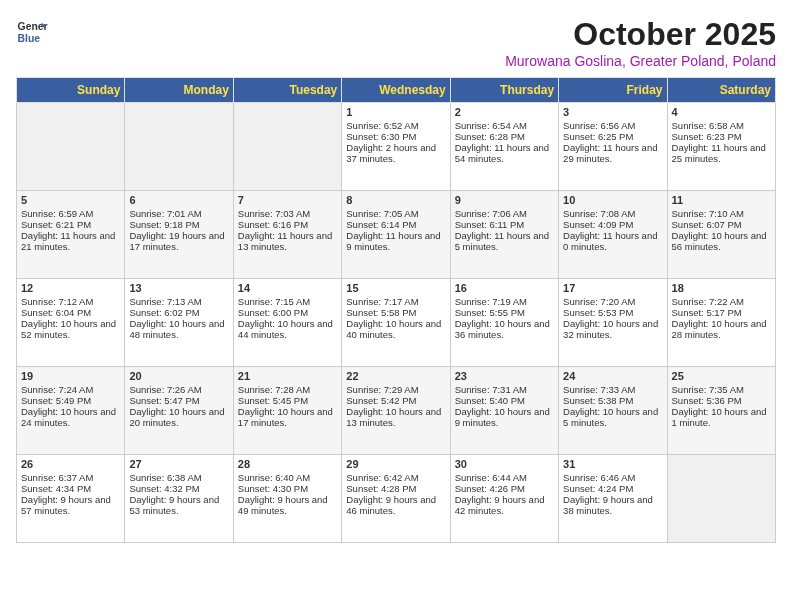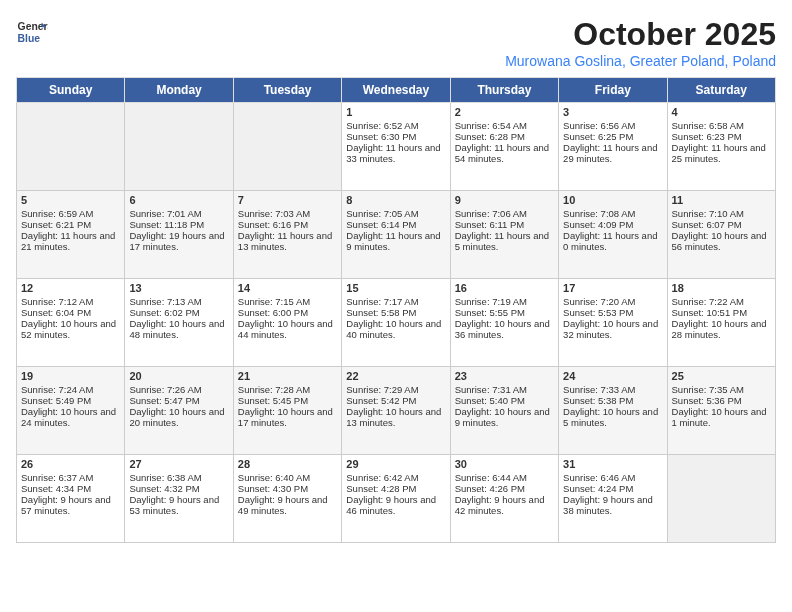--- a/index.html
+++ b/index.html
@@ -29,34 +29,34 @@
       text-align: right;
       margin-left: 24px;
     }
     .month-title {
       font-size: 32px;
       font-weight: bold;
       color: #222;
     }
     .location-title {
       font-size: 14px;
-      color: #3b82f6;
+      color: #a21caf;
     }
     table {
       width: 100%;
       border-collapse: collapse;
       table-layout: fixed;
     }
     thead tr th {
       background-color: #3a5fa0;
-      color: #ffffff;
+      color: #fde047;
       font-size: 12px;
       font-weight: bold;
       padding: 5px 4px;
-      text-align: center;
+      text-align: right;
       border: 1px solid #ddd;
     }
     tbody tr td {
       border: 1px solid #ccc;
       vertical-align: top;
       padding: 3px 4px;
       font-size: 9.5px;
       color: #333;
       height: 88px;
       background: #fff;
@@ -105,21 +105,21 @@
   </thead>
   <tbody id="calendar-body">
   <tr>
         <td class="empty-cell"></td>
         <td class="empty-cell"></td>
         <td class="empty-cell"></td>
         <td>
           <span class="day-num">1</span>
           <div>Sunrise: 6:52 AM</div>
           <div>Sunset: 6:30 PM</div>
-          <div>Daylight: 11 hours and 33 minutes.</div>
+          <div>Daylight: 2 hours and 37 minutes.</div>
         </td>
         <td>
           <span class="day-num">2</span>
           <div>Sunrise: 6:54 AM</div>
           <div>Sunset: 6:28 PM</div>
           <div>Daylight: 11 hours and 54 minutes.</div>
         </td>
         <td>
           <span class="day-num">3</span>
           <div>Sunrise: 6:56 AM</div>
@@ -136,21 +136,21 @@
       <tr>
         <td>
           <span class="day-num">5</span>
           <div>Sunrise: 6:59 AM</div>
           <div>Sunset: 6:21 PM</div>
           <div>Daylight: 11 hours and 21 minutes.</div>
         </td>
         <td>
           <span class="day-num">6</span>
           <div>Sunrise: 7:01 AM</div>
-          <div>Sunset: 11:18 PM</div>
+          <div>Sunset: 9:18 PM</div>
           <div>Daylight: 19 hours and 17 minutes.</div>
         </td>
         <td>
           <span class="day-num">7</span>
           <div>Sunrise: 7:03 AM</div>
           <div>Sunset: 6:16 PM</div>
           <div>Daylight: 11 hours and 13 minutes.</div>
         </td>
         <td>
           <span class="day-num">8</span>
@@ -210,21 +210,21 @@
         </td>
         <td>
           <span class="day-num">17</span>
           <div>Sunrise: 7:20 AM</div>
           <div>Sunset: 5:53 PM</div>
           <div>Daylight: 10 hours and 32 minutes.</div>
         </td>
         <td>
           <span class="day-num">18</span>
           <div>Sunrise: 7:22 AM</div>
-          <div>Sunset: 10:51 PM</div>
+          <div>Sunset: 5:17 PM</div>
           <div>Daylight: 10 hours and 28 minutes.</div>
         </td>
       </tr>
       <tr>
         <td>
           <span class="day-num">19</span>
           <div>Sunrise: 7:24 AM</div>
           <div>Sunset: 5:49 PM</div>
           <div>Daylight: 10 hours and 24 minutes.</div>
         </td>

